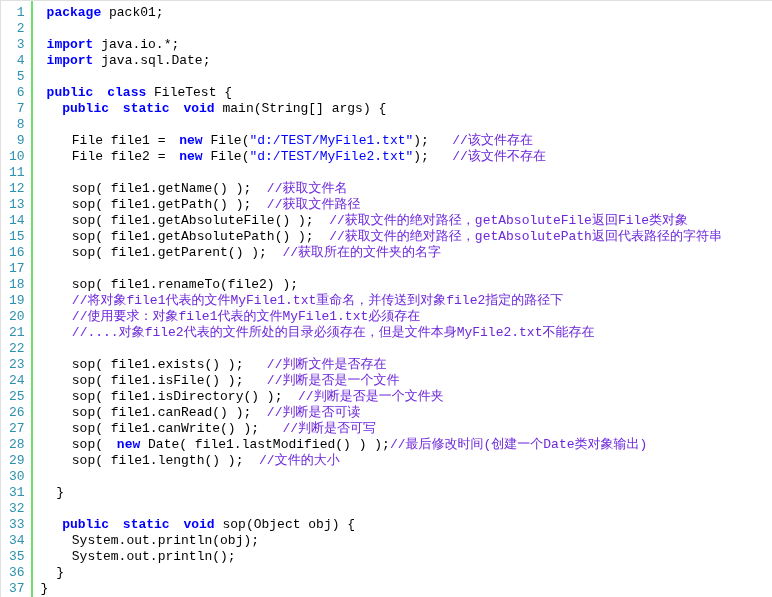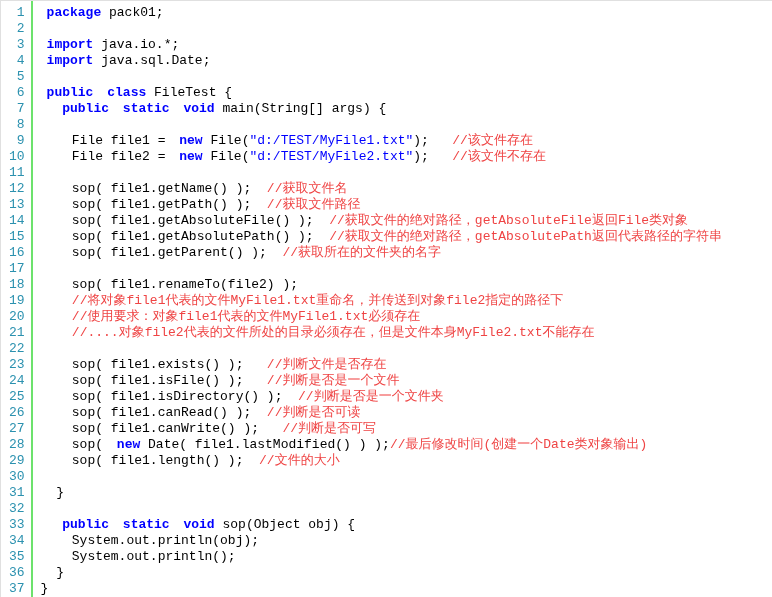--- a/index.html
+++ b/index.html
@@ -1,21 +1,21 @@
 <!DOCTYPE html>
 <html><head>
 <meta charset="utf-8">
 <style>
   html, body { margin: 0; padding: 0; font-family: Consolas, "Courier New", monospace; font-size: 13px; background: #fff; }
   .container { display: flex; width: 772px; border: 1px solid #e0e0e0; }
   .gutter { background: #fff; color: #2b91af; text-align: right; user-select: none; padding: 4px 6px 4px 8px; border-right: 2px solid #6ce26c; white-space: pre; line-height: 16px; }
   .code { padding: 4px 0 4px 8px; white-space: pre; line-height: 16px; color: #000; flex: 1; overflow: hidden; }
   .kw { color: #0000ff; font-weight: bold; padding-left: 6px; }
   .str { color: #0000ff; }
-  .cmt { color: #ef4444; }
+  .cmt { color: #6d28d9; }
 </style>
 </head>
 <body>
 
 <div class="container">
   <div class="gutter" id="gutter">1
 2
 3
 4
 5

